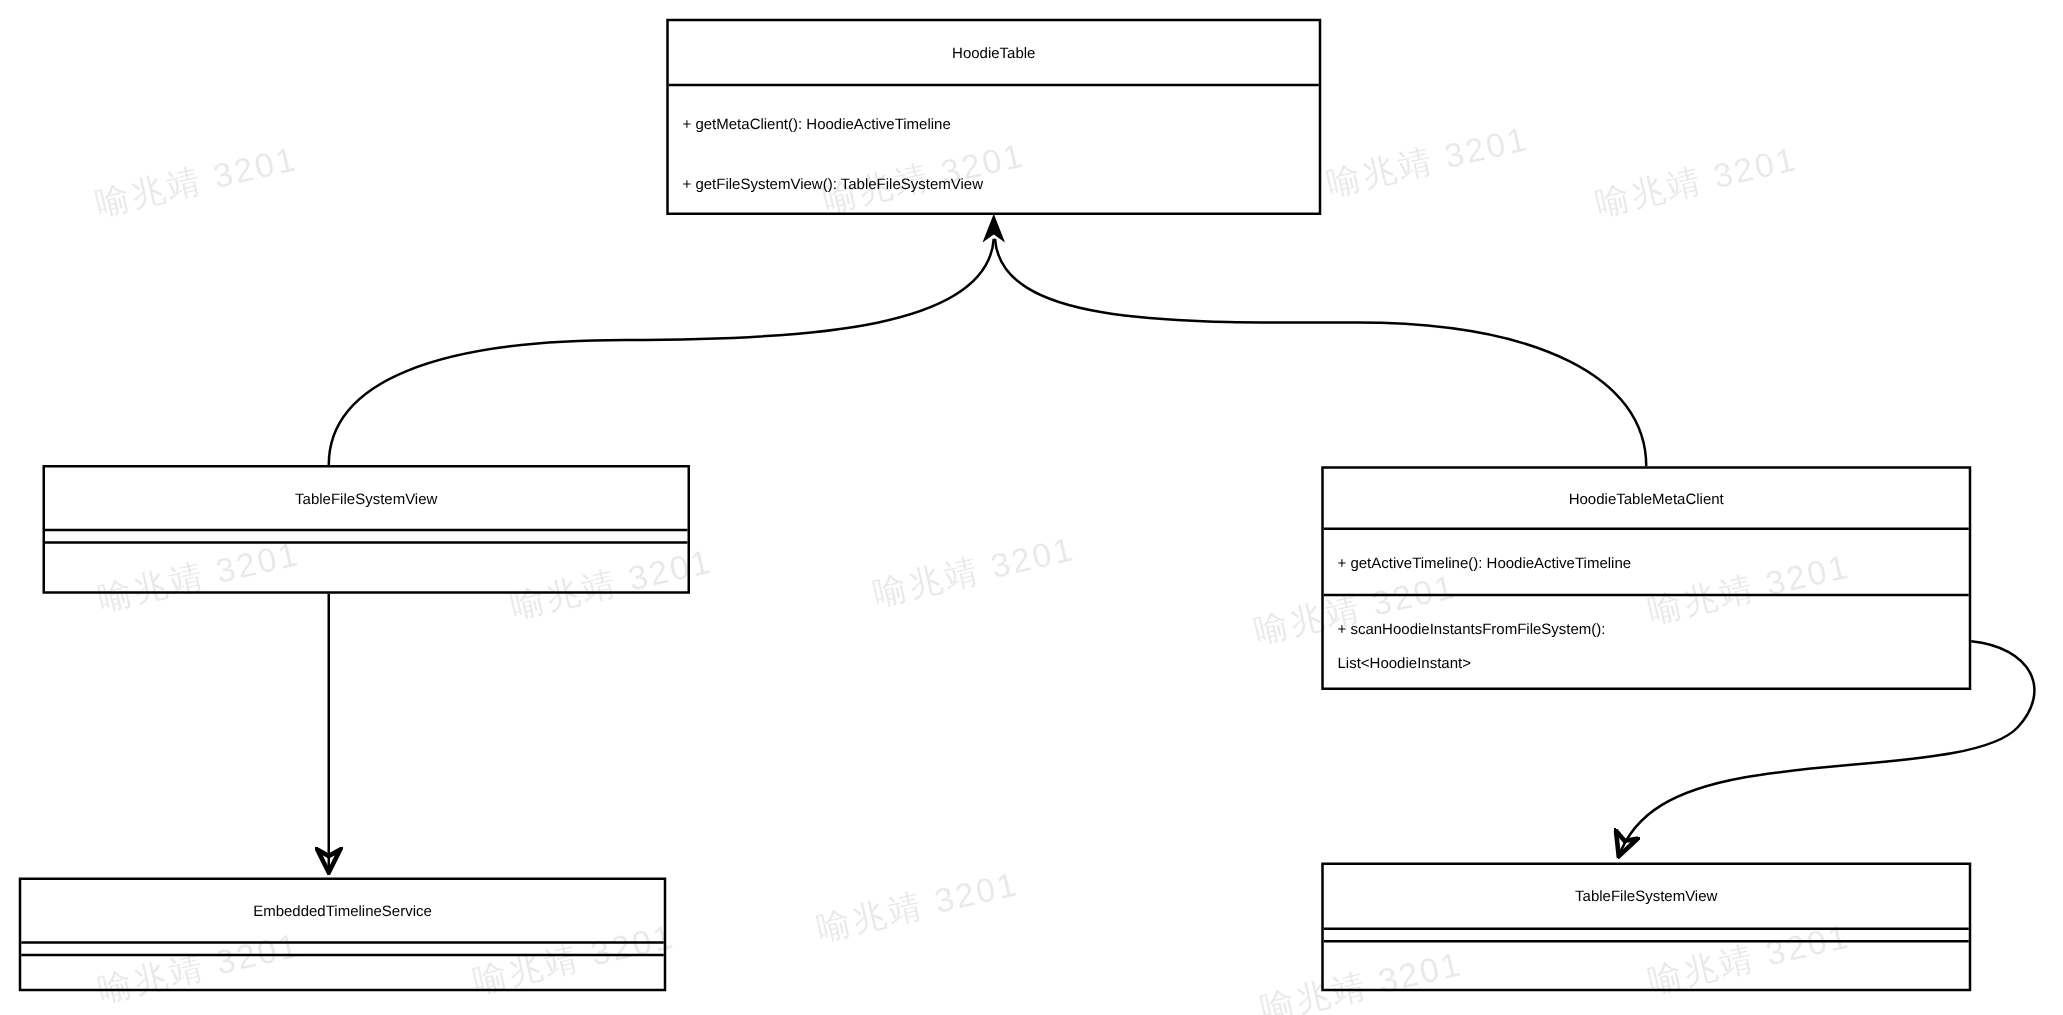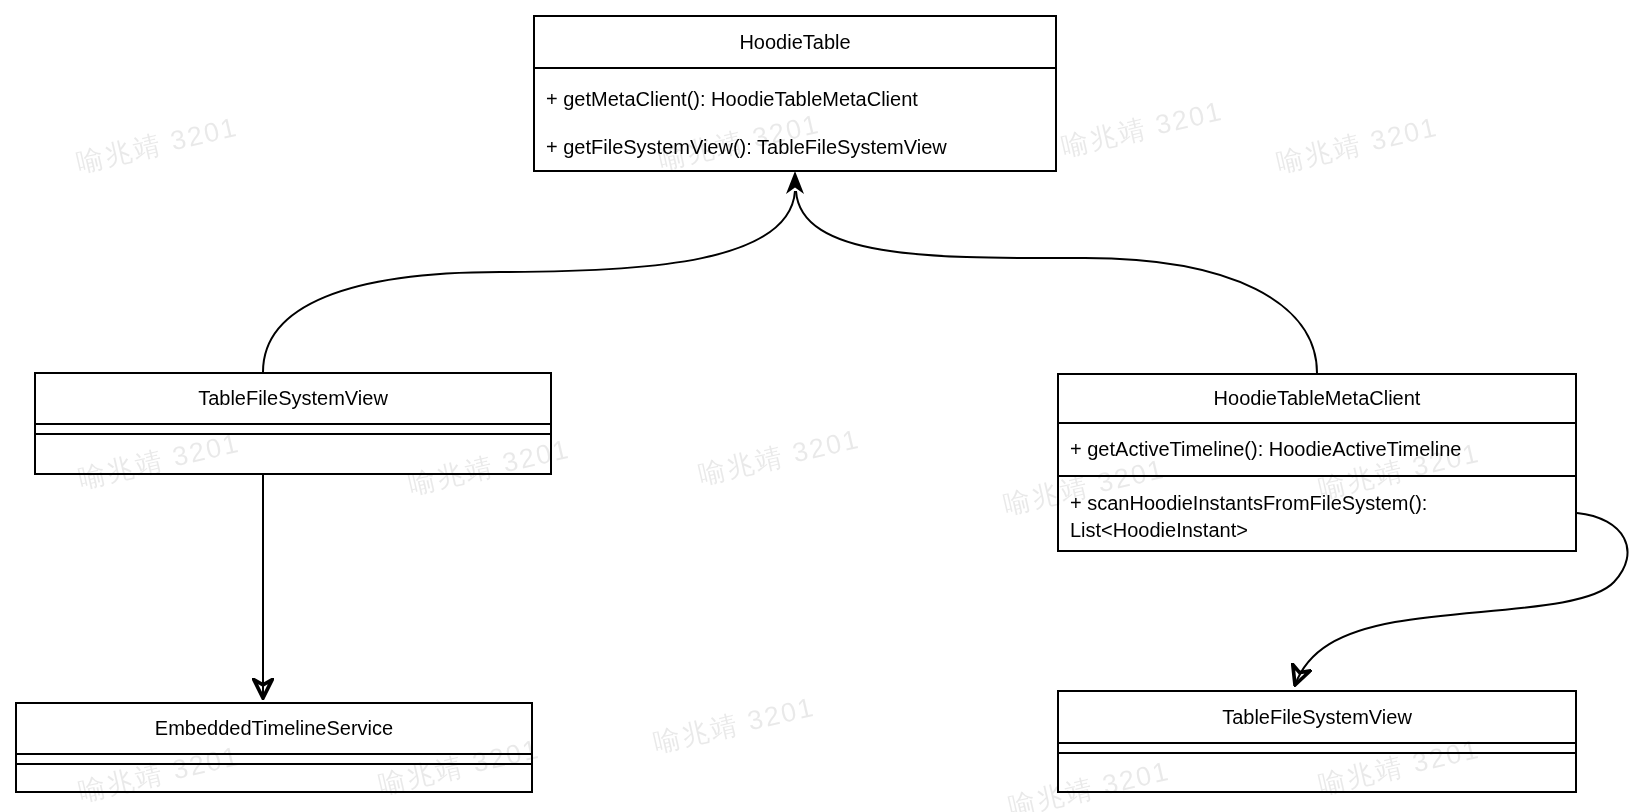--- a/index.html
+++ b/index.html
@@ -10,21 +10,21 @@
     overflow:hidden;
     font-family:"Liberation Sans", sans-serif;
   }
   
   .uml-class{
     position:absolute;
     background:#ffffff;
     border:2px solid #000000;
     box-sizing:border-box;
     color:#000000;
-    font-size:20px;
+    font-size:12px;
     z-index:2;
   }
   .uml-title{
     display:flex;align-items:center;justify-content:center;
     border-bottom:2px solid #000000;
     box-sizing:border-box;
     text-align:center;
   }
   .uml-gap{
     border-bottom:2px solid #000000;
@@ -83,21 +83,21 @@
   }
 </style>
 </head>
 <body>
 
 <div class="canvas">
 
   <div class="uml-class" id="box-hoodie-table">
     <div class="uml-title">HoodieTable</div>
     <div class="uml-methods">
-      <div class="m-line">+ getMetaClient(): HoodieTableMetaClient</div>
+      <div class="m-line">+ getMetaClient(): HoodieActiveTimeline</div>
       <div class="m-line">+ getFileSystemView(): TableFileSystemView</div>
     </div>
   </div>
 
   <div class="uml-class" id="box-tfsv">
     <div class="uml-title">TableFileSystemView</div>
     <div class="uml-gap"></div>
     <div class="uml-empty"></div>
   </div>
 

